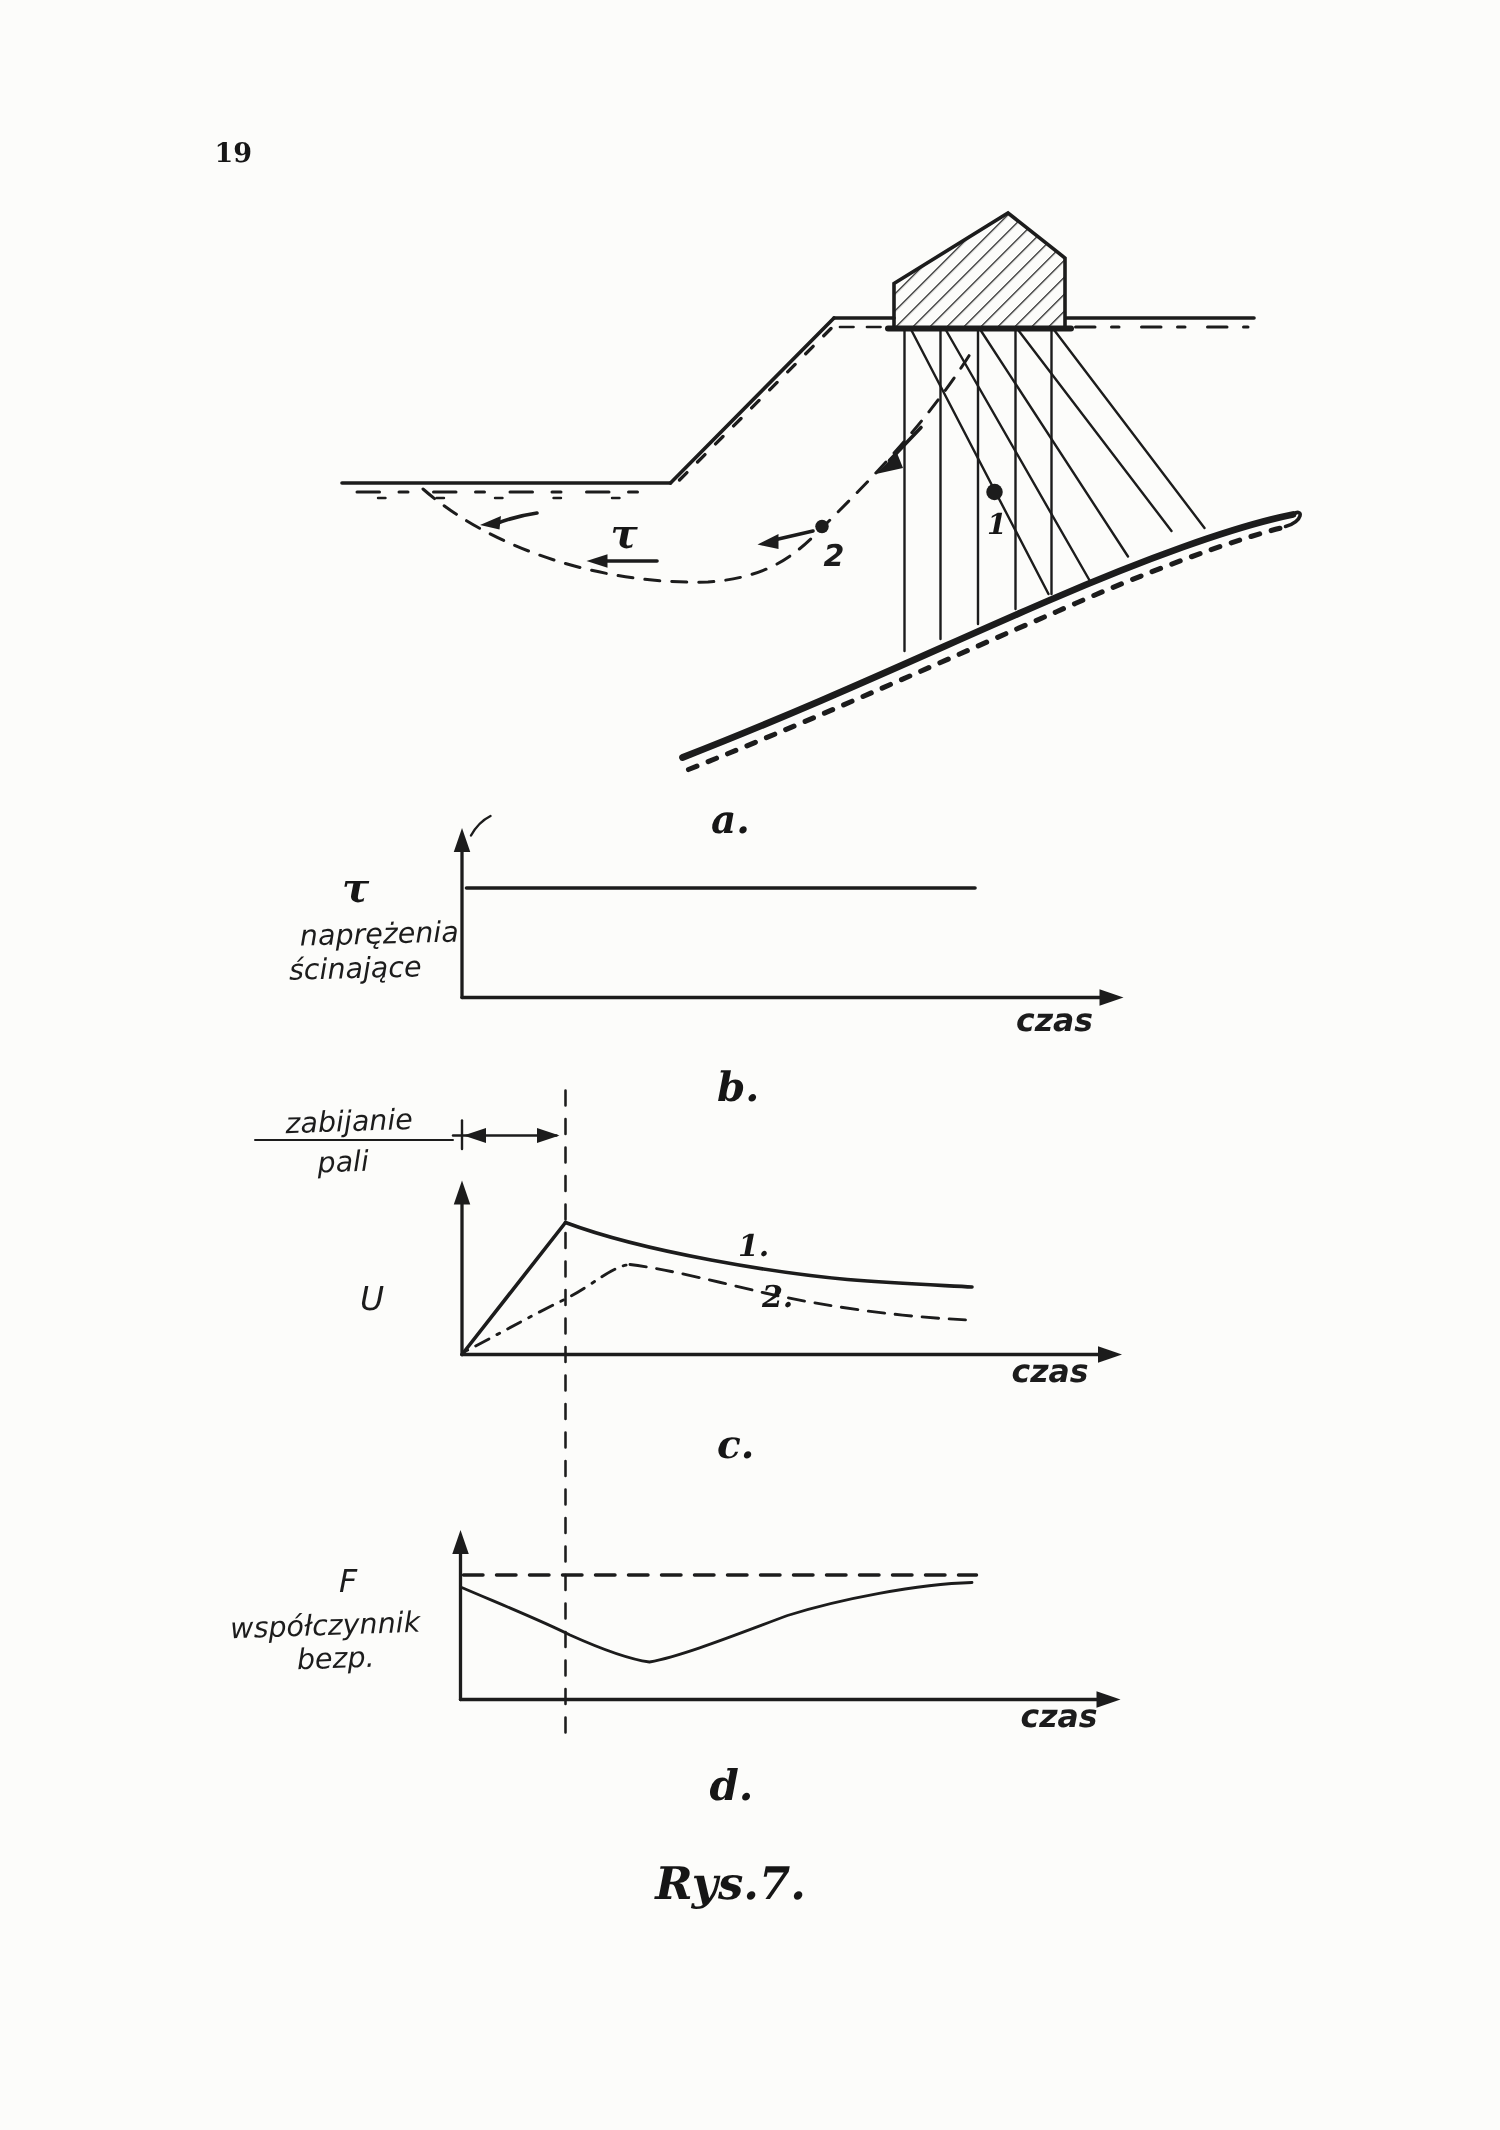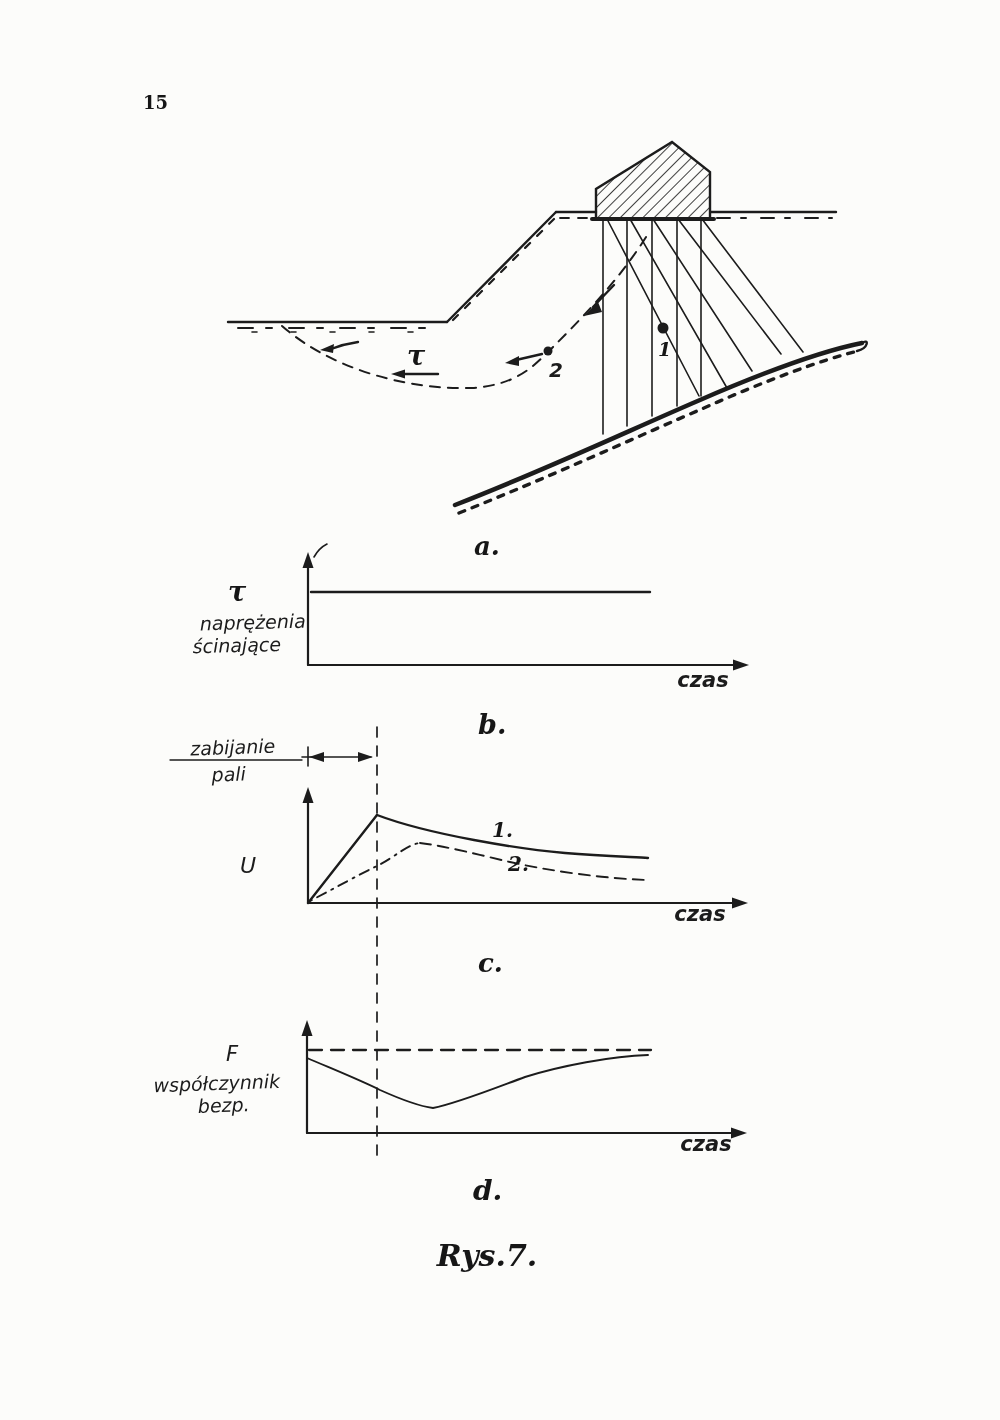--- a/index.html
+++ b/index.html
@@ -18,21 +18,21 @@
   .fillink{fill:#1c1c1c;stroke:none;}
   .t-hand{font-family:"DejaVu Sans",sans-serif;font-style:italic;fill:#1c1c1c;}
   .t-script{font-family:"DejaVu Serif",serif;font-style:italic;fill:#161616;}
   .bold{font-weight:bold;}
 </style>
 </head>
 <body>
 
 <div class="page">
 
-  <div class="page-number">15</div>
+  <div class="page-number">19</div>
 
   <svg width="1000" height="1420" viewBox="0 0 1000 1420">
     <defs>
       <pattern id="bhatch" width="8" height="8" patternUnits="userSpaceOnUse" patternTransform="rotate(45)">
         <line x1="0" y1="0" x2="0" y2="8" stroke="#1c1c1c" stroke-width="1.7"></line>
       </pattern>
     </defs>
 
     <g>
 

